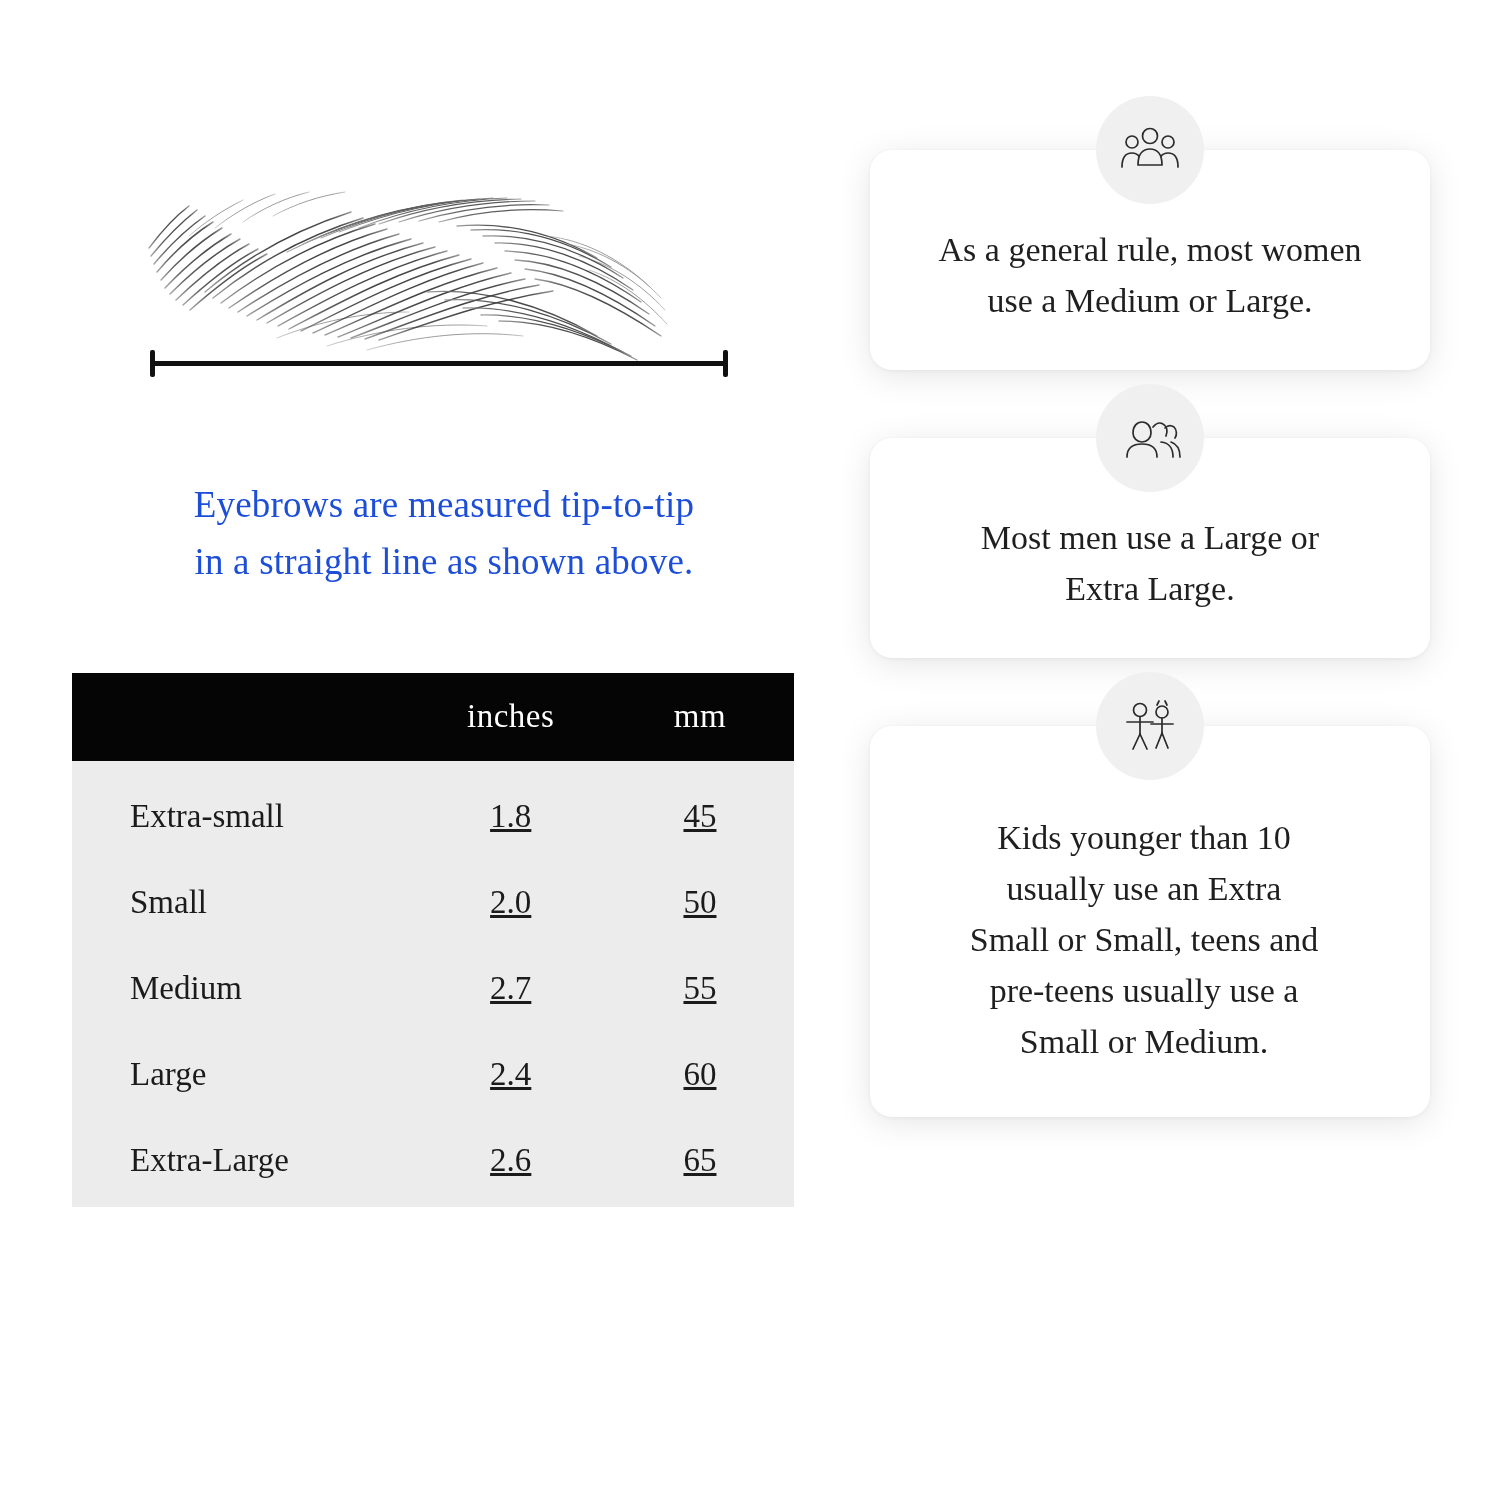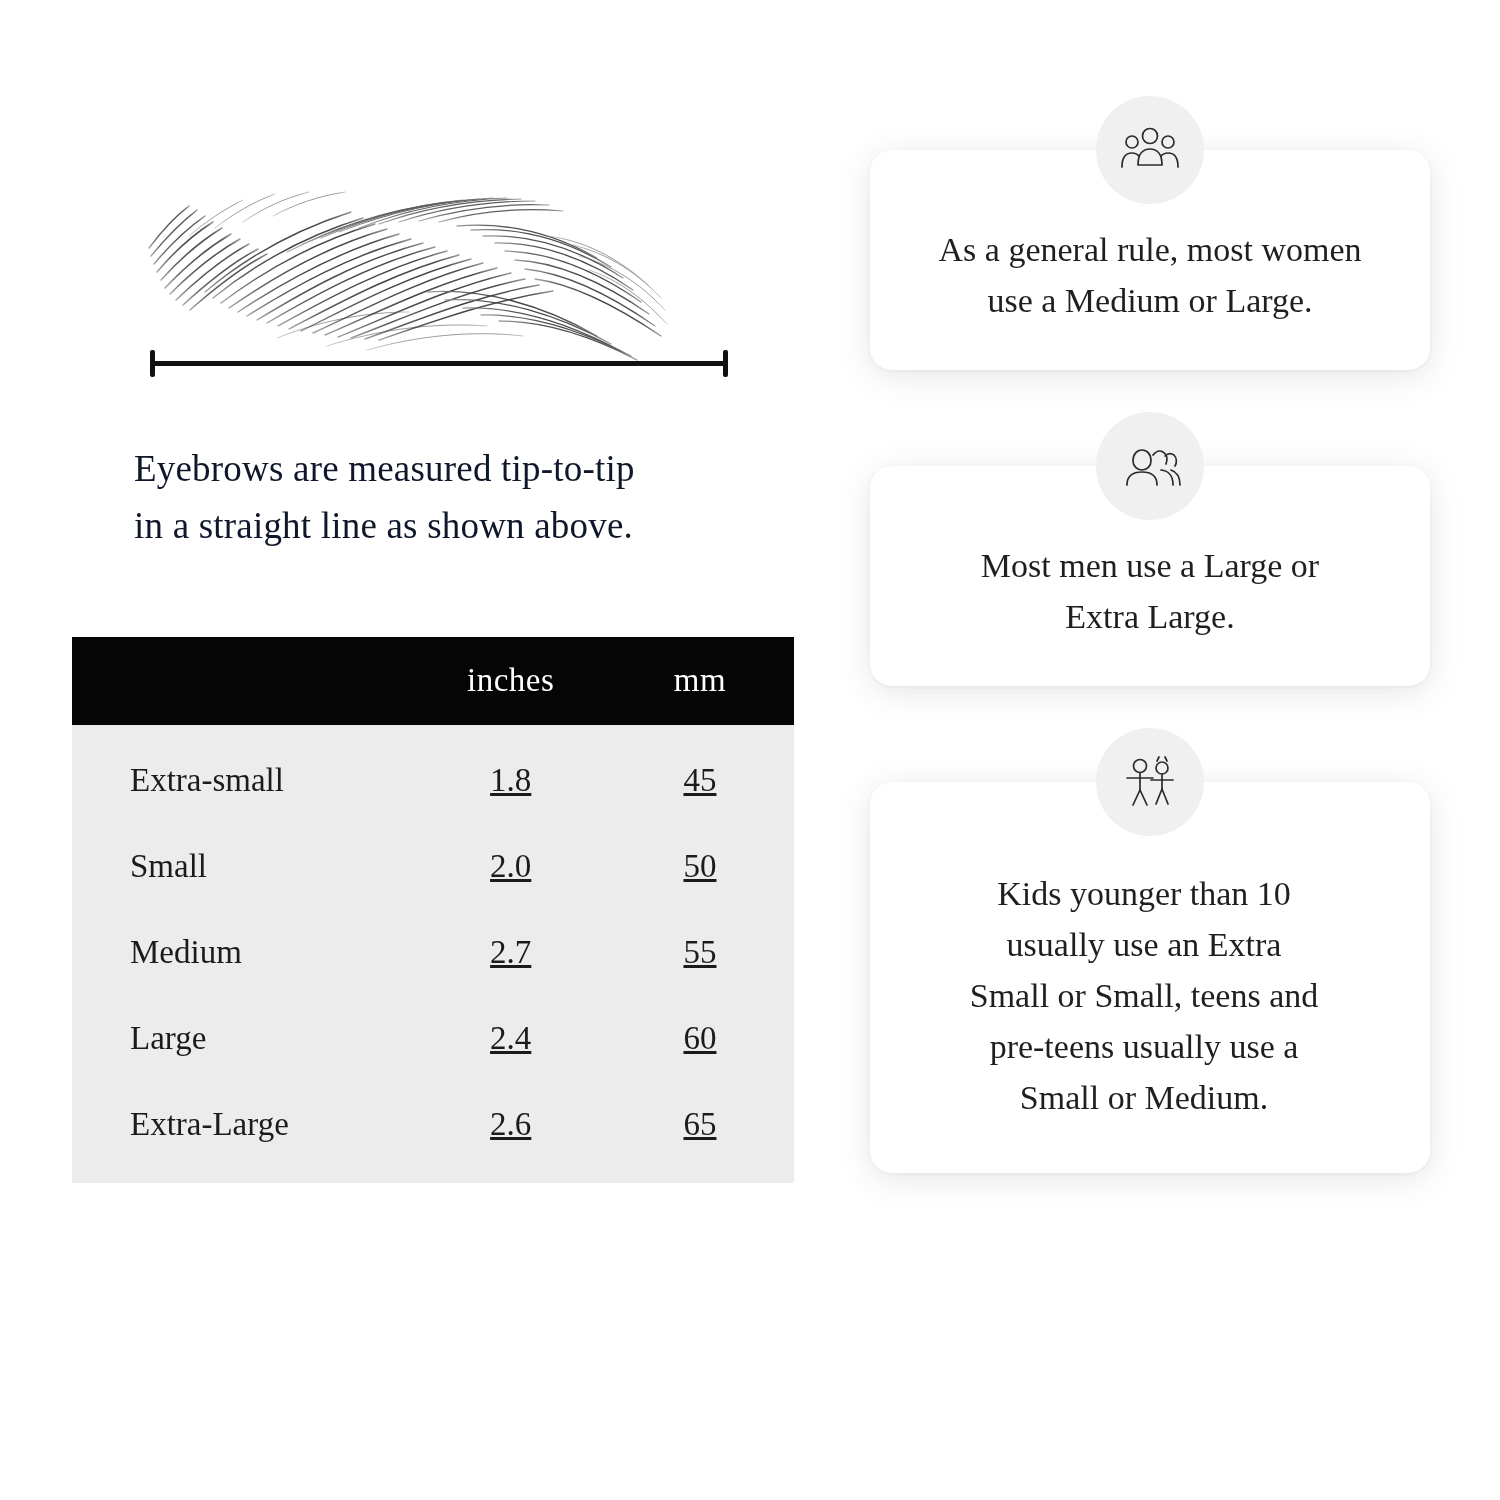--- a/index.html
+++ b/index.html
@@ -62,26 +62,27 @@
     top: 2px;
     width: 5px;
     height: 27px;
     background: #111111;
     border-radius: 2px;
   }
   .measure-line .cap.left { left: 0; }
   .measure-line .cap.right { right: 0; }
 
   .caption {
-    margin-top: 62px;
+    margin-top: 98px;
     margin-left: 62px;
     width: 620px;
+    text-align: center;
     font-size: 37px;
     line-height: 1.55;
-    color: #0f172a;
+    color: #1d4ed8;
     letter-spacing: 0.2px;
   }
 
   
   .size-table {
     margin-top: 82px;
     width: 722px;
     border-collapse: separate;
     border-spacing: 0;
   }
@@ -115,32 +116,32 @@
   }
   .size-table td.num {
     text-align: center;
     text-decoration: underline;
   }
   .size-table td.sep {
     background: #ffffff;
     padding: 0;
   }
   .size-table tbody tr:first-child td { padding-top: 14px; }
-  .size-table tbody tr:last-child td { padding-bottom: 16px; }
+  .size-table tbody tr:last-child td { padding-bottom: 4px; }
 
   
   .right-col {
     position: absolute;
     left: 870px;
     top: 150px;
     width: 560px;
   }
   .note-block {
     position: relative;
-    margin-bottom: 96px;
+    margin-bottom: 68px;
   }
   .note-card {
     position: relative;
     background: #ffffff;
     border-radius: 22px;
     box-shadow: 0 6px 34px rgba(0,0,0,0.10), 0 1px 4px rgba(0,0,0,0.05);
     padding: 74px 42px 44px 42px;
     text-align: center;
     font-size: 34px;
     line-height: 1.5;

